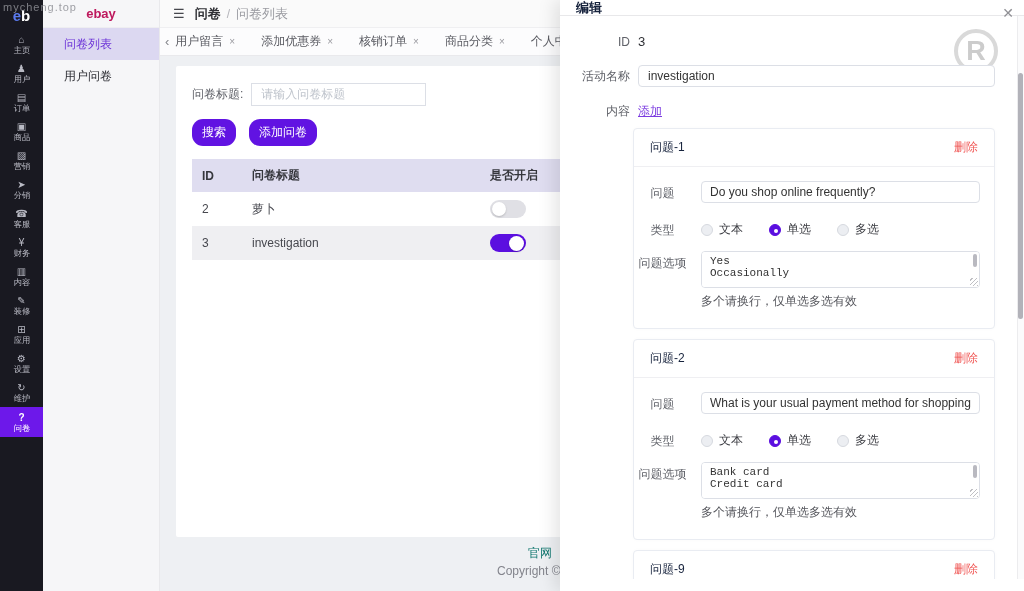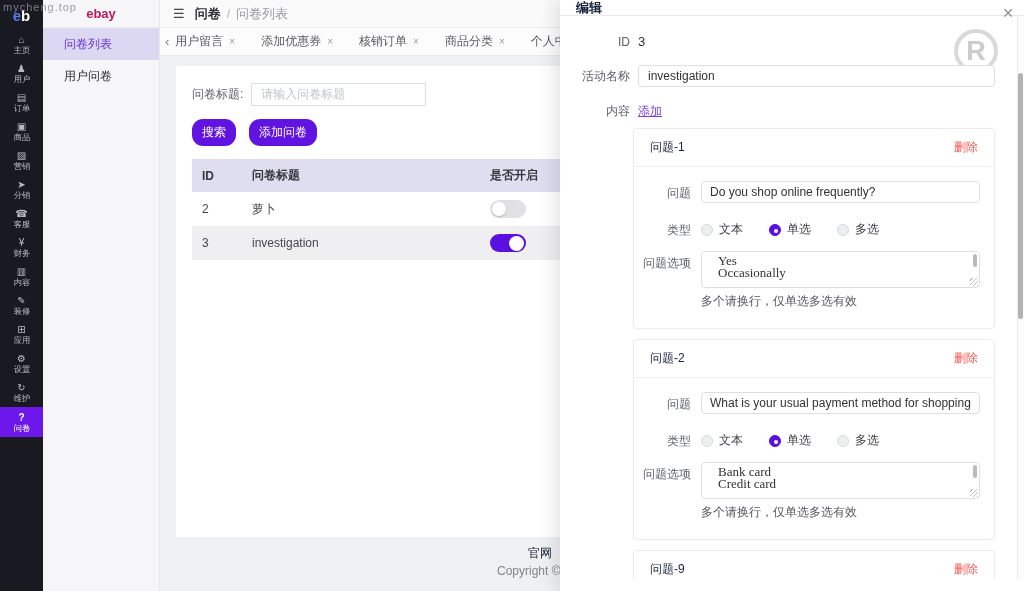--- a/index.html
+++ b/index.html
@@ -47,21 +47,21 @@
   .btn { background:#6113e2; color:#fff; border:none; border-radius:11px; font-size:12px; padding:5px 10px; cursor:pointer; font-family:Liberation Serif, serif; }
   table.qtable { margin-top:13px; width:100%; border-collapse:collapse; }
   .qtable th { background:#dfddf0; color:#35363c; font-weight:600; font-size:12px; text-align:left; padding:8px 10px; }
   .qtable th.col-id { width:50px; } .qtable th.col-title { width:238px; }
   .qtable td { font-size:12px; color:#46474e; padding:8px 10px; height:32px; }
   .qtable tr.striped td { background:#efeff2; }
   .toggle { position:relative; display:inline-block; width:36px; height:18px; border-radius:9px; background:#e0e0e5; cursor:pointer; vertical-align:middle; }
   .toggle .knob { position:absolute; top:2px; left:2px; width:14px; height:14px; border-radius:50%; background:#fff; box-shadow:0 1px 2px rgba(0,0,0,.18); }
   .toggle.on { background:#5b0fe0; }
   .toggle.on .knob { left:auto; right:2px; width:15px; height:15px; top:1.5px; }
-  .footer-line1 { position:absolute; top:489px; left:368px; font-size:12px; color:#0f172a; white-space:nowrap; }
+  .footer-line1 { position:absolute; top:489px; left:368px; font-size:12px; color:#0f766e; white-space:nowrap; }
   .footer-line2 { position:absolute; top:508px; left:337px; font-size:12px; color:#83848c; white-space:nowrap; }
 
   
   .drawer { position:absolute; left:560px; top:0; width:464px; height:591px; background:#fff; z-index:20; box-shadow:-6px 0 16px rgba(0,0,0,.10); }
   .dheader { height:16px; border-bottom:1px solid #e8e8ea; display:flex; align-items:center; position:relative; }
   .dtitle { margin-left:16px; font-size:13px; font-weight:bold; color:#17233d; }
   .dclose { position:absolute; right:10px; top:5px; font-size:14px; color:#8f8f94; cursor:pointer; line-height:16px; }
   .dbody { position:relative; height:563px; overflow:hidden; padding-top:18px; }
   .rlogo { position:absolute; top:13px; right:26px; width:44px; height:44px; border:4px solid #d9d9d9; border-radius:50%; color:#cccccc; font-size:27px; font-weight:bold; display:flex; align-items:center; justify-content:center; background:#fff; z-index:1; }
   .drow { display:flex; align-items:center; margin-bottom:16px; position:relative; z-index:2; }
@@ -71,31 +71,31 @@
   .dinput { width:357px; height:22px; border:1px solid #dcdfe6; border-radius:4px; padding:0 9px; font-size:12px; color:#333; outline:none; font-family:inherit; }
   .add-link { color:#7b3be0; font-size:12px; text-decoration:underline; cursor:pointer; }
   .qcards { margin-left:73px; width:362px; position:relative; z-index:2; }
   .qcard { border:1px solid #e9ecf2; border-radius:4px; background:#fff; margin-bottom:10px; box-shadow:0 0 4px rgba(0,0,0,.02); }
   .qhead { height:38px; display:flex; align-items:center; justify-content:space-between; padding:0 16px; border-bottom:1px solid #efeff2; }
   .qtitle { font-size:12px; color:#17233d; }
   .qdel { font-size:12px; color:#f05654; cursor:pointer; }
   .qbody { padding:14px 14px 18px 0; }
   .qrow { display:flex; align-items:flex-start; }
   .qrow + .qrow { margin-top:15px; }
-  .qlabel { width:57px; text-align:right; font-size:12px; color:#5f6168; flex-shrink:0; margin-right:10px; padding-top:4px; }
+  .qlabel { width:57px; text-align:center; font-size:12px; color:#5f6168; flex-shrink:0; margin-right:10px; padding-top:4px; }
   .qfield { flex:1; }
   .qinput { width:100%; height:22px; border:1px solid #dcdfe6; border-radius:4px; padding:0 8px; font-size:12px; color:#333; outline:none; font-family:inherit; }
   .radios { display:flex; gap:26px; padding-top:3px; }
   .radio-opt { display:flex; align-items:center; gap:6px; cursor:pointer; }
   .radio { width:12px; height:12px; border-radius:50%; background:#eceef2; border:1px solid #d6d9df; position:relative; }
   .radio.checked { background:#5b0fe0; border-color:#5b0fe0; }
   .radio.checked::after { content:""; position:absolute; left:4px; top:4px; width:4px; height:4px; border-radius:50%; background:#fff; }
   .radio-label { font-size:12px; color:#3b3c42; }
   .tawrap { position:relative; border:1px solid #dcdfe6; border-radius:4px; height:37px; overflow:hidden; }
-  .ta { display:block; width:100%; height:48px; border:none; resize:none; outline:none; padding:3px 14px 3px 8px; font-family:Liberation Serif, serif; font-size:13px; line-height:12px; color:#333; overflow:hidden; white-space:pre;margin-left:8px; }
+  .ta { display:block; width:100%; height:48px; border:none; resize:none; outline:none; padding:3px 14px 3px 8px; font-family:Liberation Mono, monospace; font-size:11px; line-height:12px; color:#333; overflow:hidden; white-space:pre; }
   .ta-thumb { position:absolute; right:2px; top:2px; width:4px; height:13px; border-radius:2px; background:#b9b9c0; }
   .ta-corner { position:absolute; right:1px; bottom:1px; width:8px; height:8px; background:repeating-linear-gradient(315deg,#c0c0c4 0 1px,transparent 1px 3px); }
   .hint { margin:5px 0 0 67px; font-size:12px; color:#55565c; }
   .sb-track { position:absolute; right:0; top:0; bottom:0; width:7px; background:#fbfbfc; border-left:1px solid #ececee; z-index:5; }
   .sb-thumb { position:absolute; right:1px; top:57px; width:5px; height:246px; border-radius:3px; background:#b2b2b9; }
 </style>
 </head>
 <body>
 
 <div class="watermark">mycheng.top</div>

